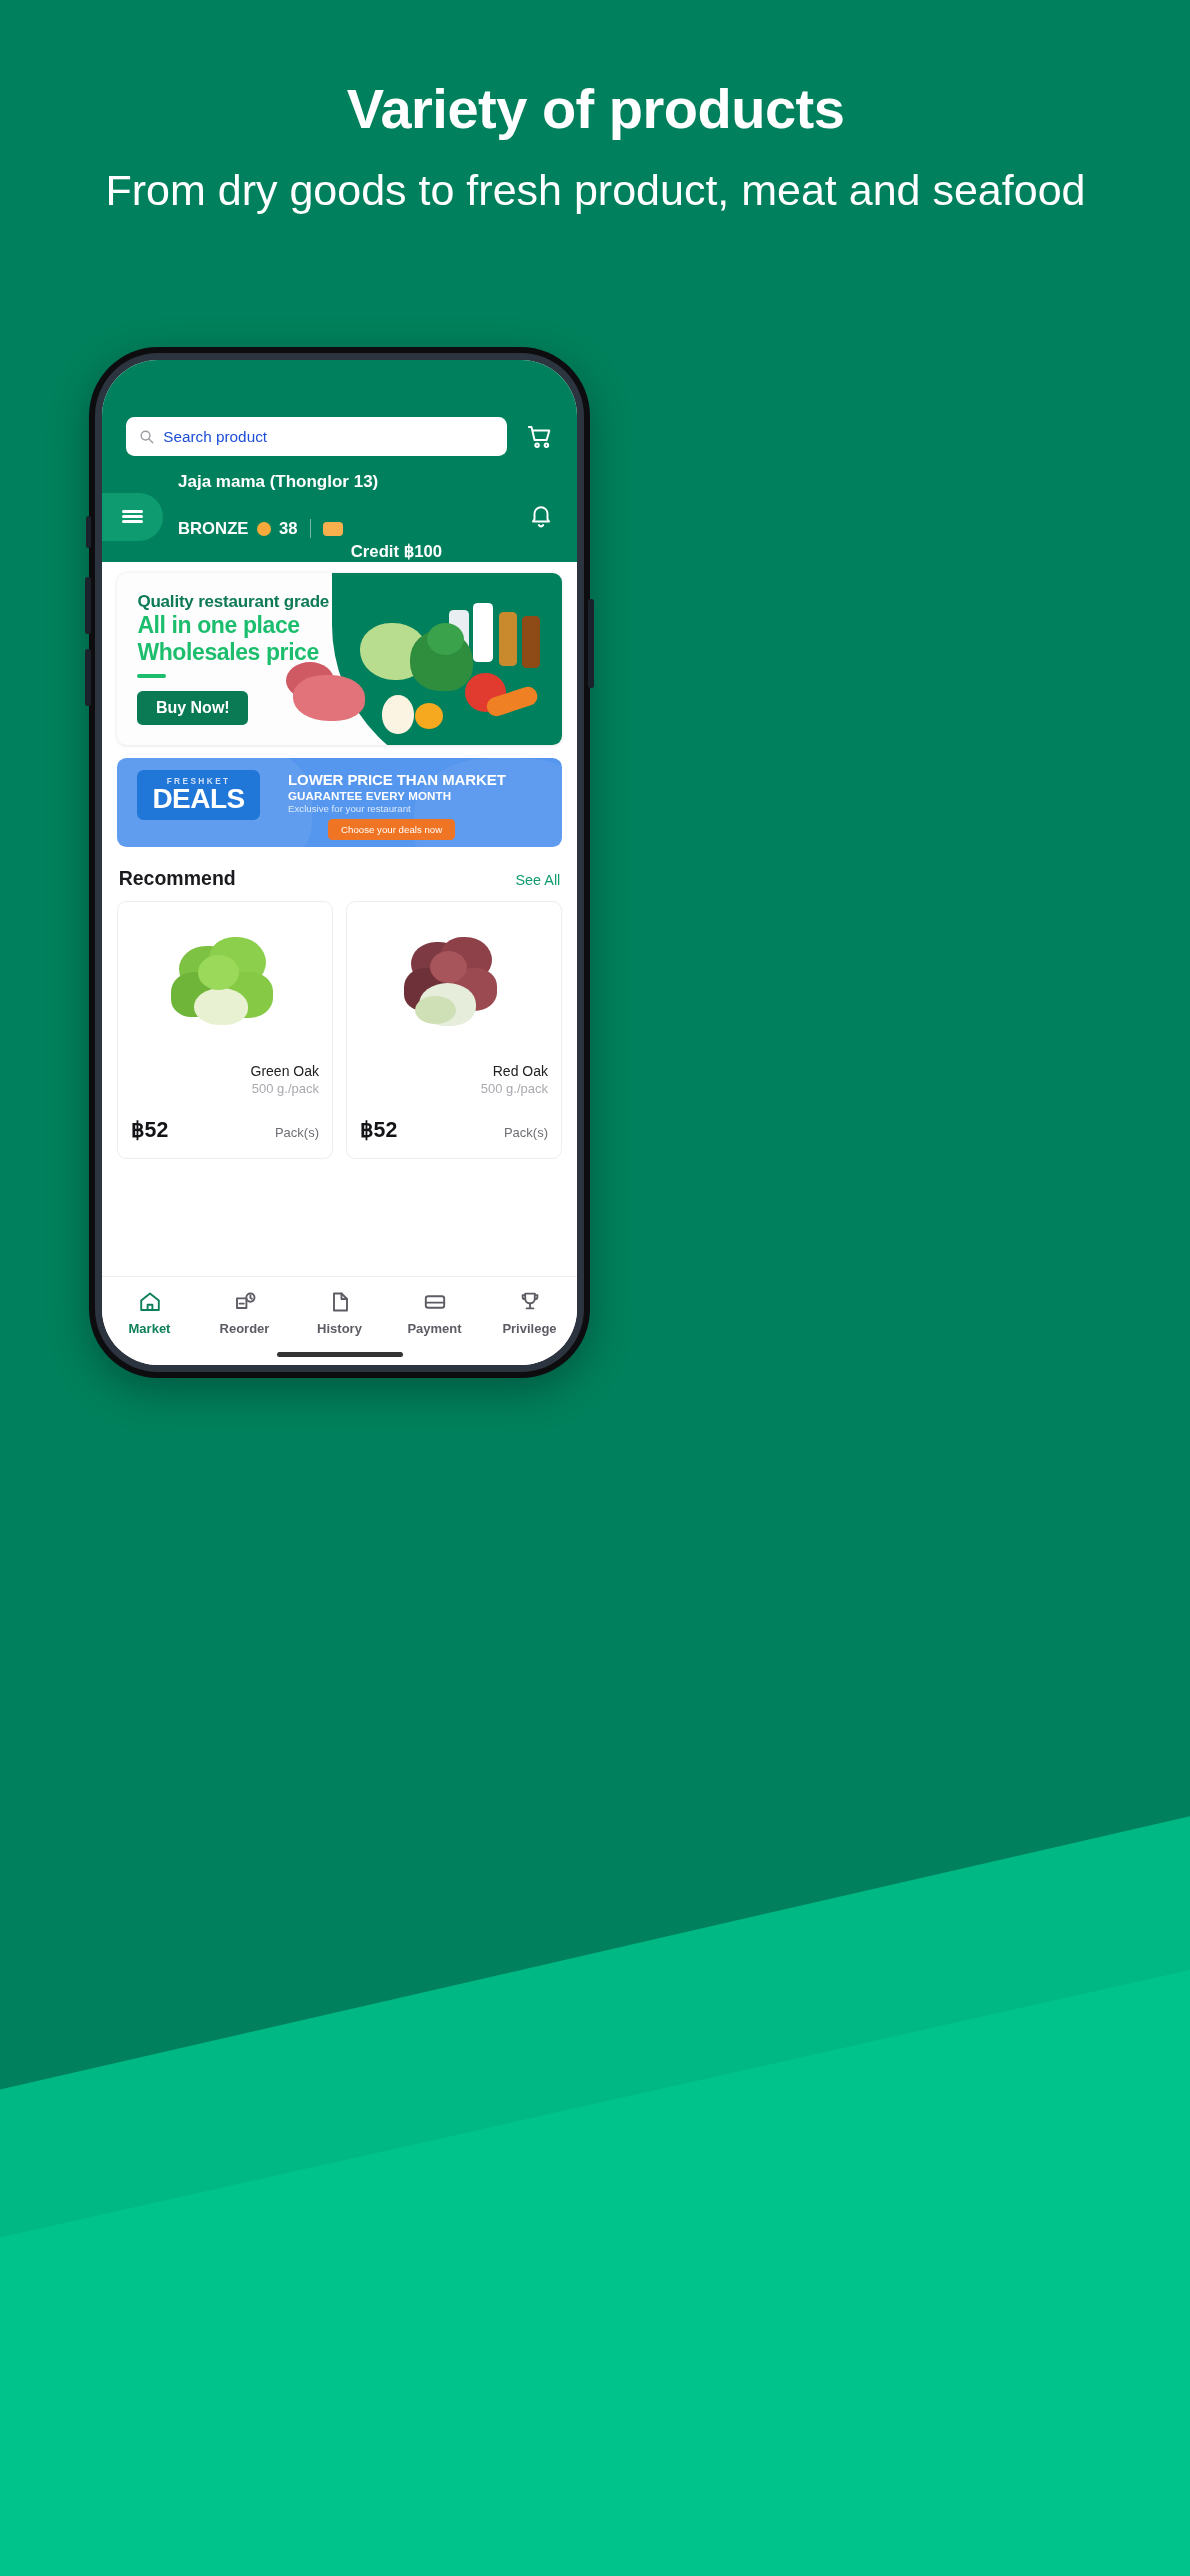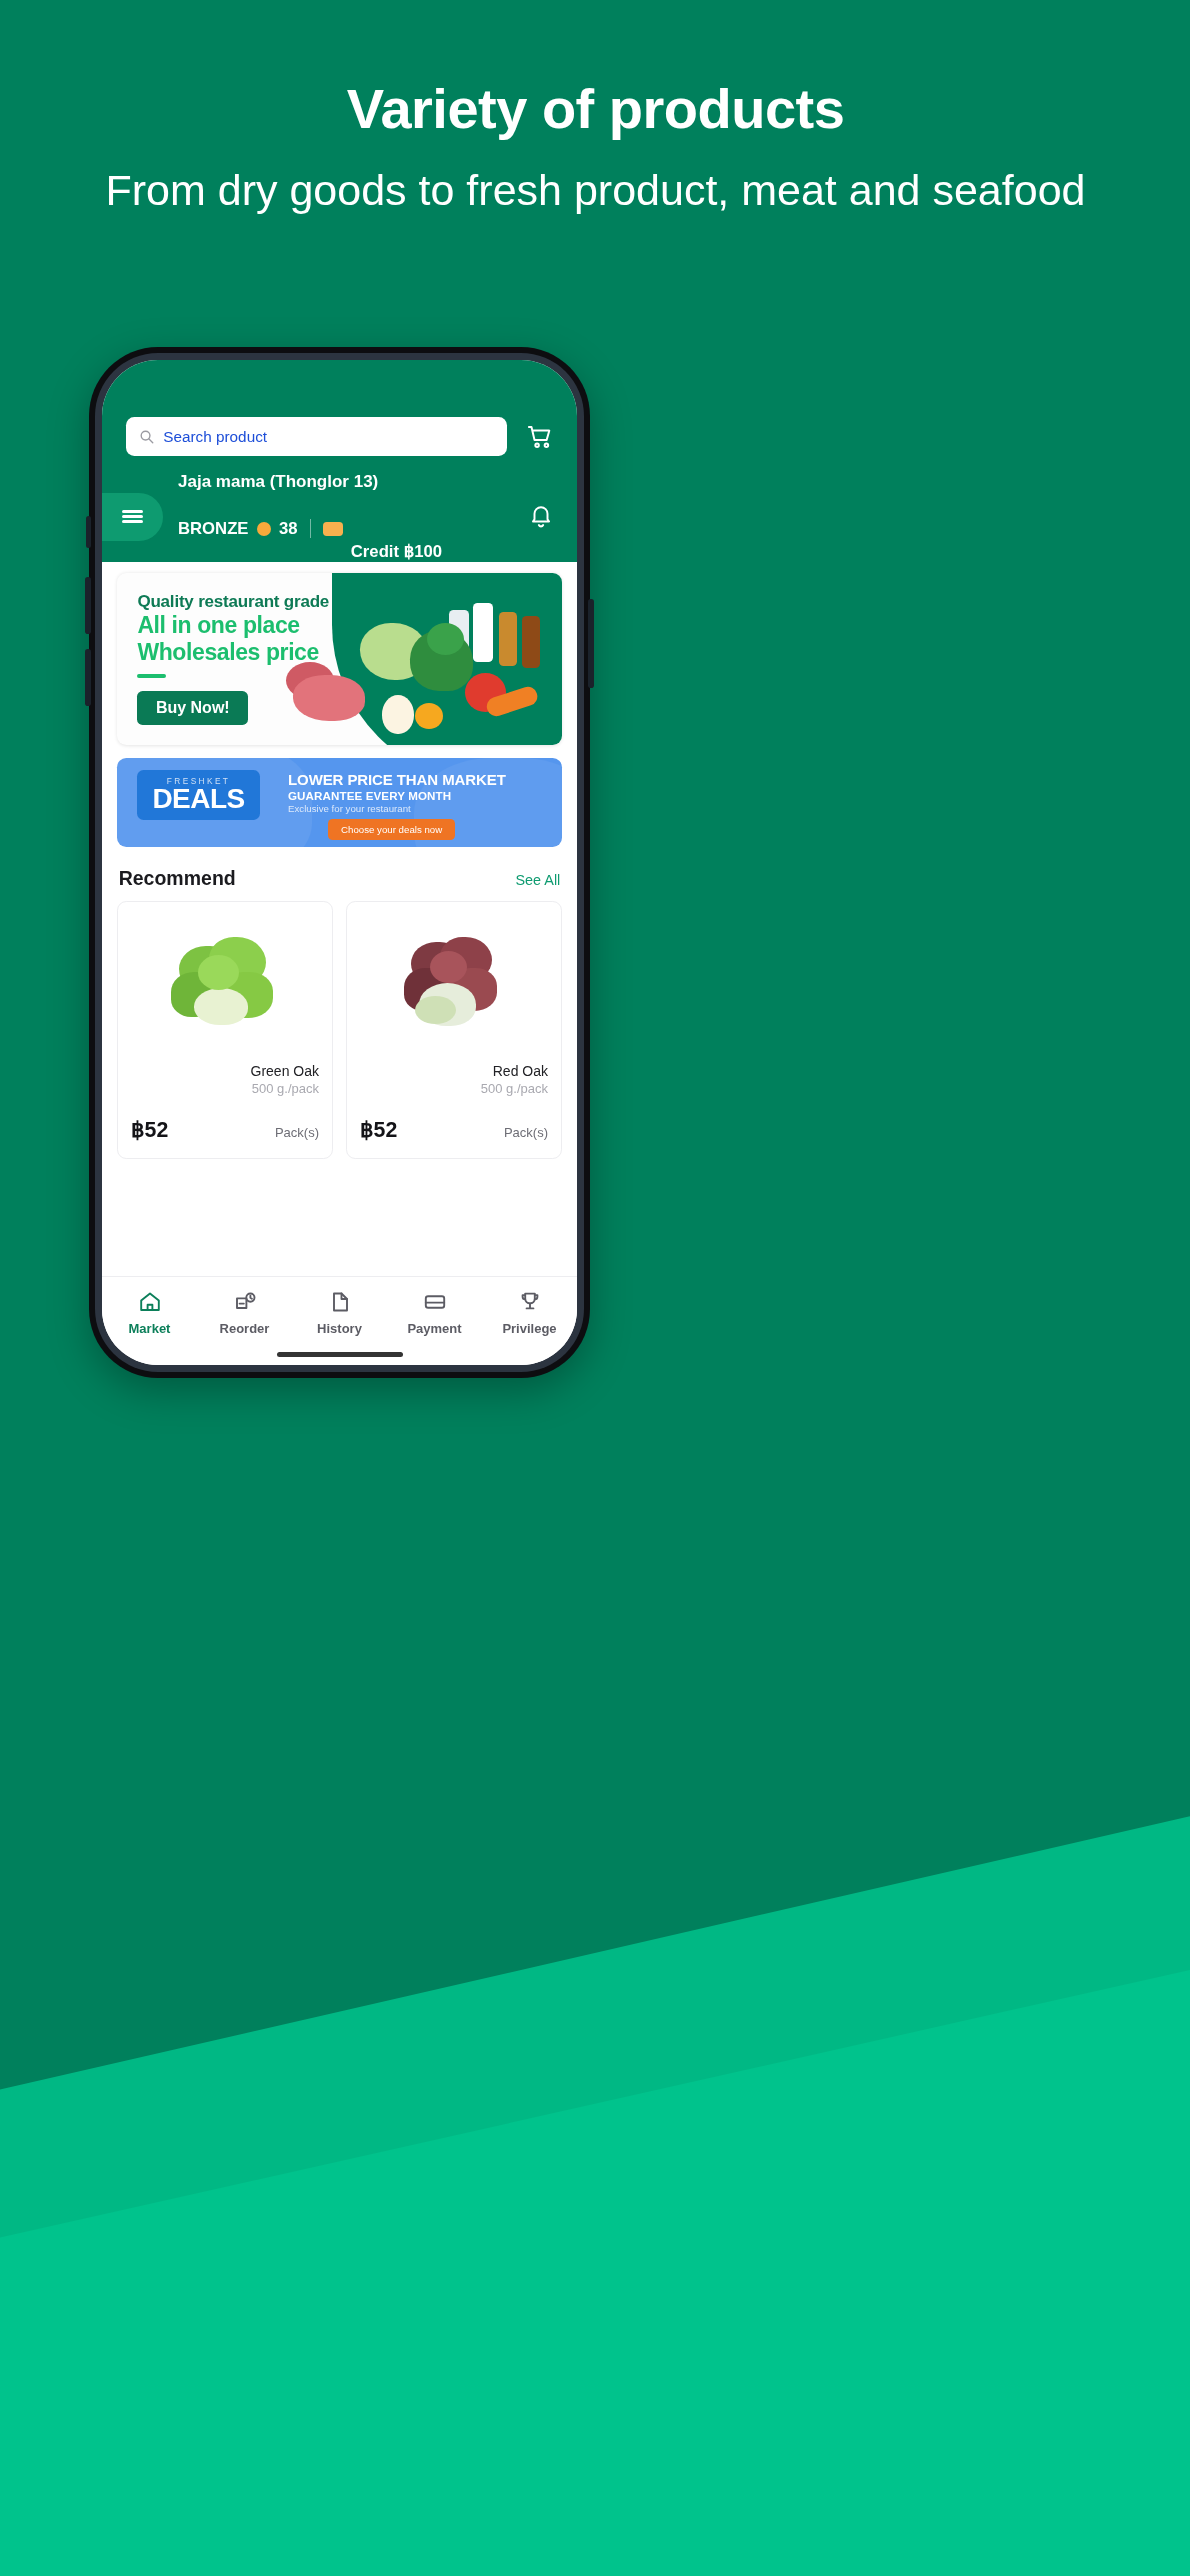--- a/index.html
+++ b/index.html
@@ -258,21 +258,21 @@
     border-radius: 42%;
   }
   .deals-badge {
     position: absolute; left: 20.4px; top: 12px;
     background: #2177d8;
     border-radius: 6.5px;
     padding: 5.6px 15px 8.3px 15px;
     z-index: 3;
   }
   .deals-brand {
-    color: #cfe0f6; font-size: 8.3px; font-weight: 400;
+    color: #cfe0f6; font-size: 8.3px; font-weight: 700;
     letter-spacing: 2.4px; text-align: center;
   }
   .deals-word {
     color: #ffffff; font-size: 28px; font-weight: 800;
     letter-spacing: -0.5px; line-height: .94; text-align:center;
   }
   .deals-copy {
     position: absolute; left: 171px; top: 13px; z-index: 3;
   }
   .d-l1 { color:#ffffff; font-size: 15px; font-weight: 800; letter-spacing:-0.1px; }

